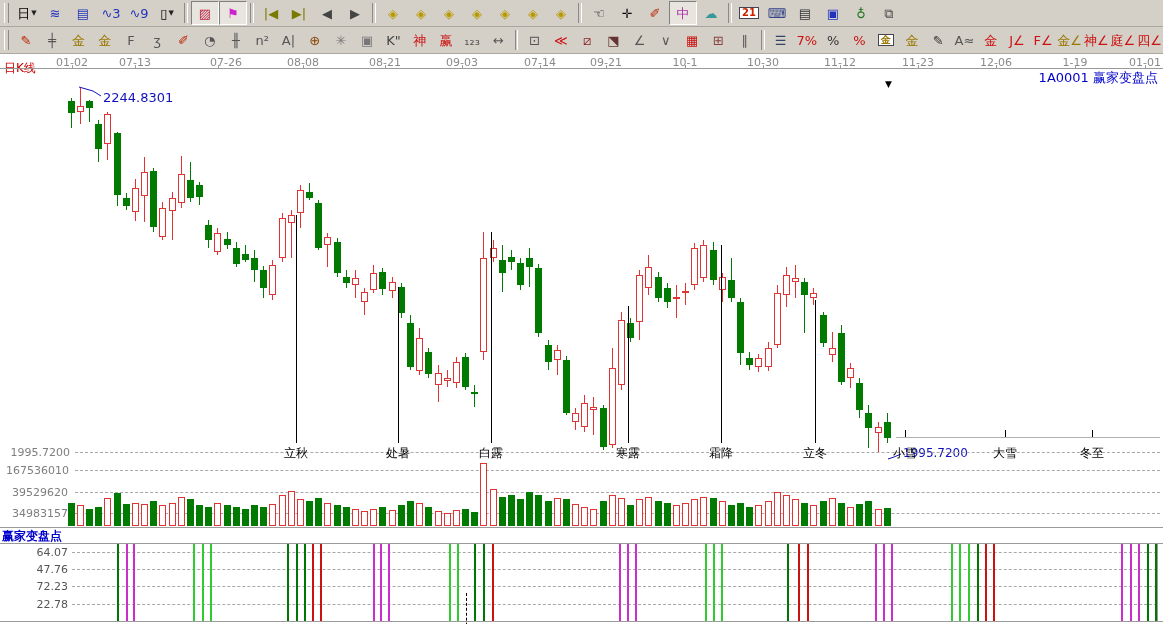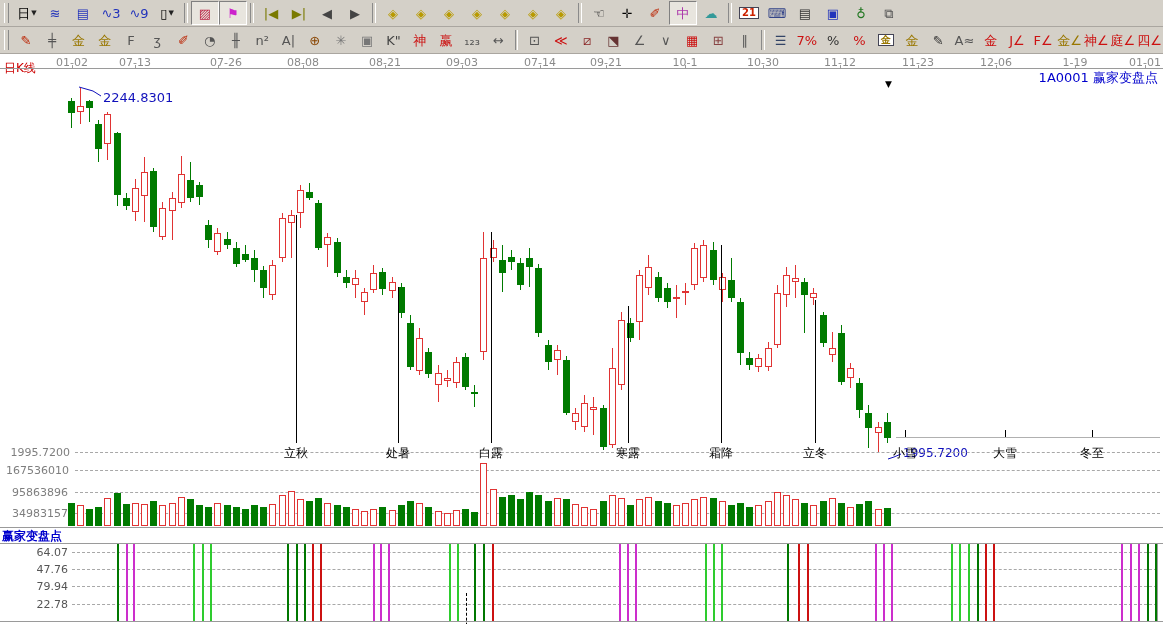--- a/index.html
+++ b/index.html
@@ -522,21 +522,21 @@
         <div class="term-lbl" style="left: 881px; top: 390px;">小雪</div>
         <div class="term-line" style="left: 1005px; top: 375px; height: 7px;"></div>
         <div class="term-lbl" style="left: 981px; top: 390px;">大雪</div>
         <div class="term-line" style="left: 1092px; top: 375px; height: 7px;"></div>
         <div class="term-lbl" style="left: 1068px; top: 390px;">冬至</div>
         <div class="solid" style="left: 896px; top: 382px; width: 264px; height: 1px; background: rgb(176, 176, 176);"></div>
       </div>
     <div id="volumePane">
         <div class="axlbl" style="left: 6px; top: 409px;">167536010</div>
         <div class="dash" style="left: 75px; top: 415px; width: 1085px;"></div>
-        <div class="axlbl" style="left: 6px; top: 431px;">95863896</div>
+        <div class="axlbl" style="left: 6px; top: 431px;">39529620</div>
         <div class="dash" style="left: 75px; top: 437px; width: 1085px;"></div>
         <div class="axlbl" style="left: 6px; top: 452px;">34983157</div>
         <div class="dash" style="left: 75px; top: 458px; width: 1085px;"></div>
         <div class="vol-dn" style="left: 68px; top: 447.8px; height: 23.2px;"></div>
         <div class="vol-up" style="left: 77px; top: 450.2px; height: 20.8px;"></div>
         <div class="vol-dn" style="left: 86px; top: 453.8px; height: 17.2px;"></div>
         <div class="vol-dn" style="left: 95px; top: 452px; height: 19px;"></div>
         <div class="vol-up" style="left: 104px; top: 443px; height: 28px;"></div>
         <div class="vol-dn" style="left: 114px; top: 438.2px; height: 32.8px;"></div>
         <div class="vol-dn" style="left: 123px; top: 449px; height: 22px;"></div>
@@ -624,21 +624,21 @@
         <div class="vol-up" style="left: 875px; top: 453.8px; height: 17.2px;"></div>
         <div class="vol-dn" style="left: 884px; top: 452.6px; height: 18.4px;"></div>
       </div>
 
     <div class="abs" style="left:2px;top:473px;font-size:12px;font-weight:bold;color:#0000cc;">赢家变盘点</div>
     <div id="signalPane">
         <div class="axlbl" style="left: 6px; top: 491px; color: rgb(85, 85, 85);">64.07</div>
         <div class="dash" style="left: 72px; top: 497px; width: 1085px;"></div>
         <div class="axlbl" style="left: 6px; top: 507.5px; color: rgb(85, 85, 85);">47.76</div>
         <div class="dash" style="left: 72px; top: 513.5px; width: 1085px;"></div>
-        <div class="axlbl" style="left: 6px; top: 525px; color: rgb(85, 85, 85);">79.94</div>
+        <div class="axlbl" style="left: 6px; top: 525px; color: rgb(85, 85, 85);">72.23</div>
         <div class="dash" style="left: 72px; top: 531px; width: 1085px;"></div>
         <div class="axlbl" style="left: 6px; top: 542.5px; color: rgb(85, 85, 85);">22.78</div>
         <div class="dash" style="left: 72px; top: 548.5px; width: 1085px;"></div>
         <div class="sigline" style="left: 117px; top: 489px; height: 77px; background: rgb(0, 119, 0);"></div>
         <div class="sigline" style="left: 126px; top: 489px; height: 77px; background: rgb(204, 46, 204);"></div>
         <div class="sigline" style="left: 133px; top: 489px; height: 77px; background: rgb(204, 46, 204);"></div>
         <div class="sigline" style="left: 193px; top: 489px; height: 77px; background: rgb(46, 204, 46);"></div>
         <div class="sigline" style="left: 202px; top: 489px; height: 77px; background: rgb(46, 204, 46);"></div>
         <div class="sigline" style="left: 210px; top: 489px; height: 77px; background: rgb(46, 204, 46);"></div>
         <div class="sigline" style="left: 287px; top: 489px; height: 77px; background: rgb(0, 119, 0);"></div>

